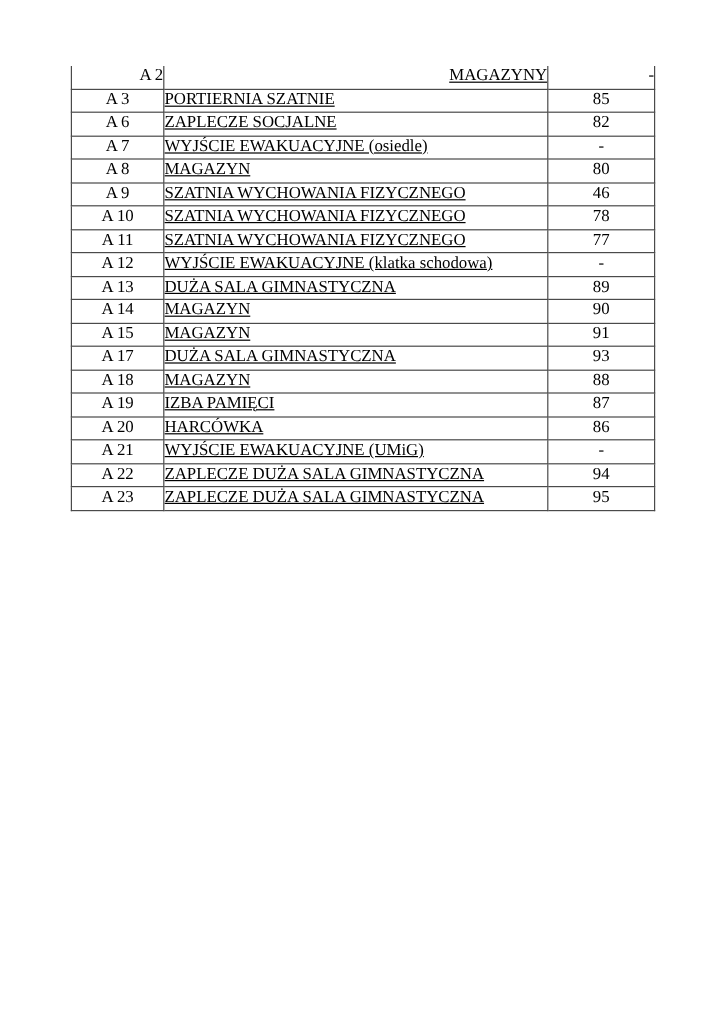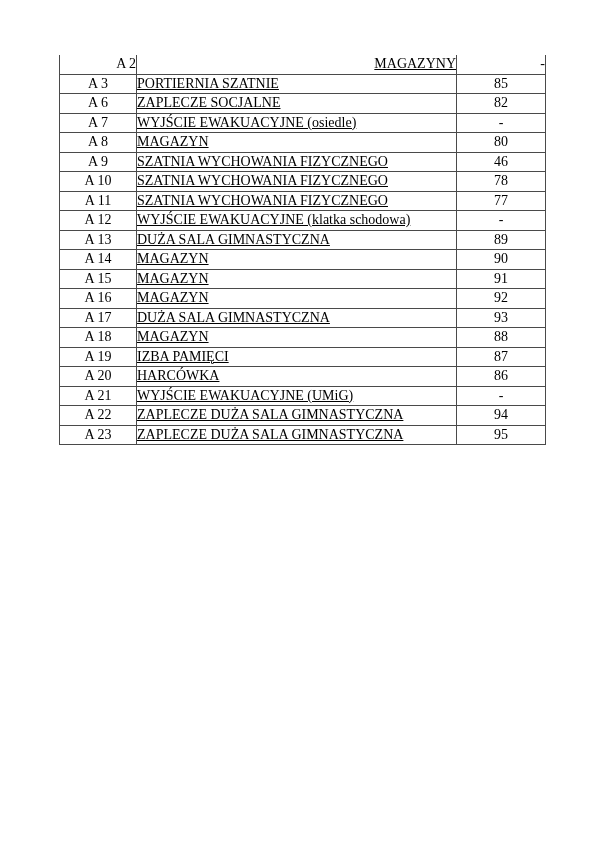--- a/index.html
+++ b/index.html
@@ -126,25 +126,20 @@
           <td class="c-id">A 14</td>
           <td class="c-name">MAGAZYN</td>
           <td class="c-num">90</td>
         </tr>
         <tr>
           <td class="c-id">A 15</td>
           <td class="c-name">MAGAZYN</td>
           <td class="c-num">91</td>
         </tr>
         <tr>
-          <td class="c-id">A 16</td>
-          <td class="c-name">MAGAZYN</td>
-          <td class="c-num">92</td>
-        </tr>
-        <tr>
           <td class="c-id">A 17</td>
           <td class="c-name">DUŻA SALA GIMNASTYCZNA</td>
           <td class="c-num">93</td>
         </tr>
         <tr>
           <td class="c-id">A 18</td>
           <td class="c-name">MAGAZYN</td>
           <td class="c-num">88</td>
         </tr>
         <tr>

